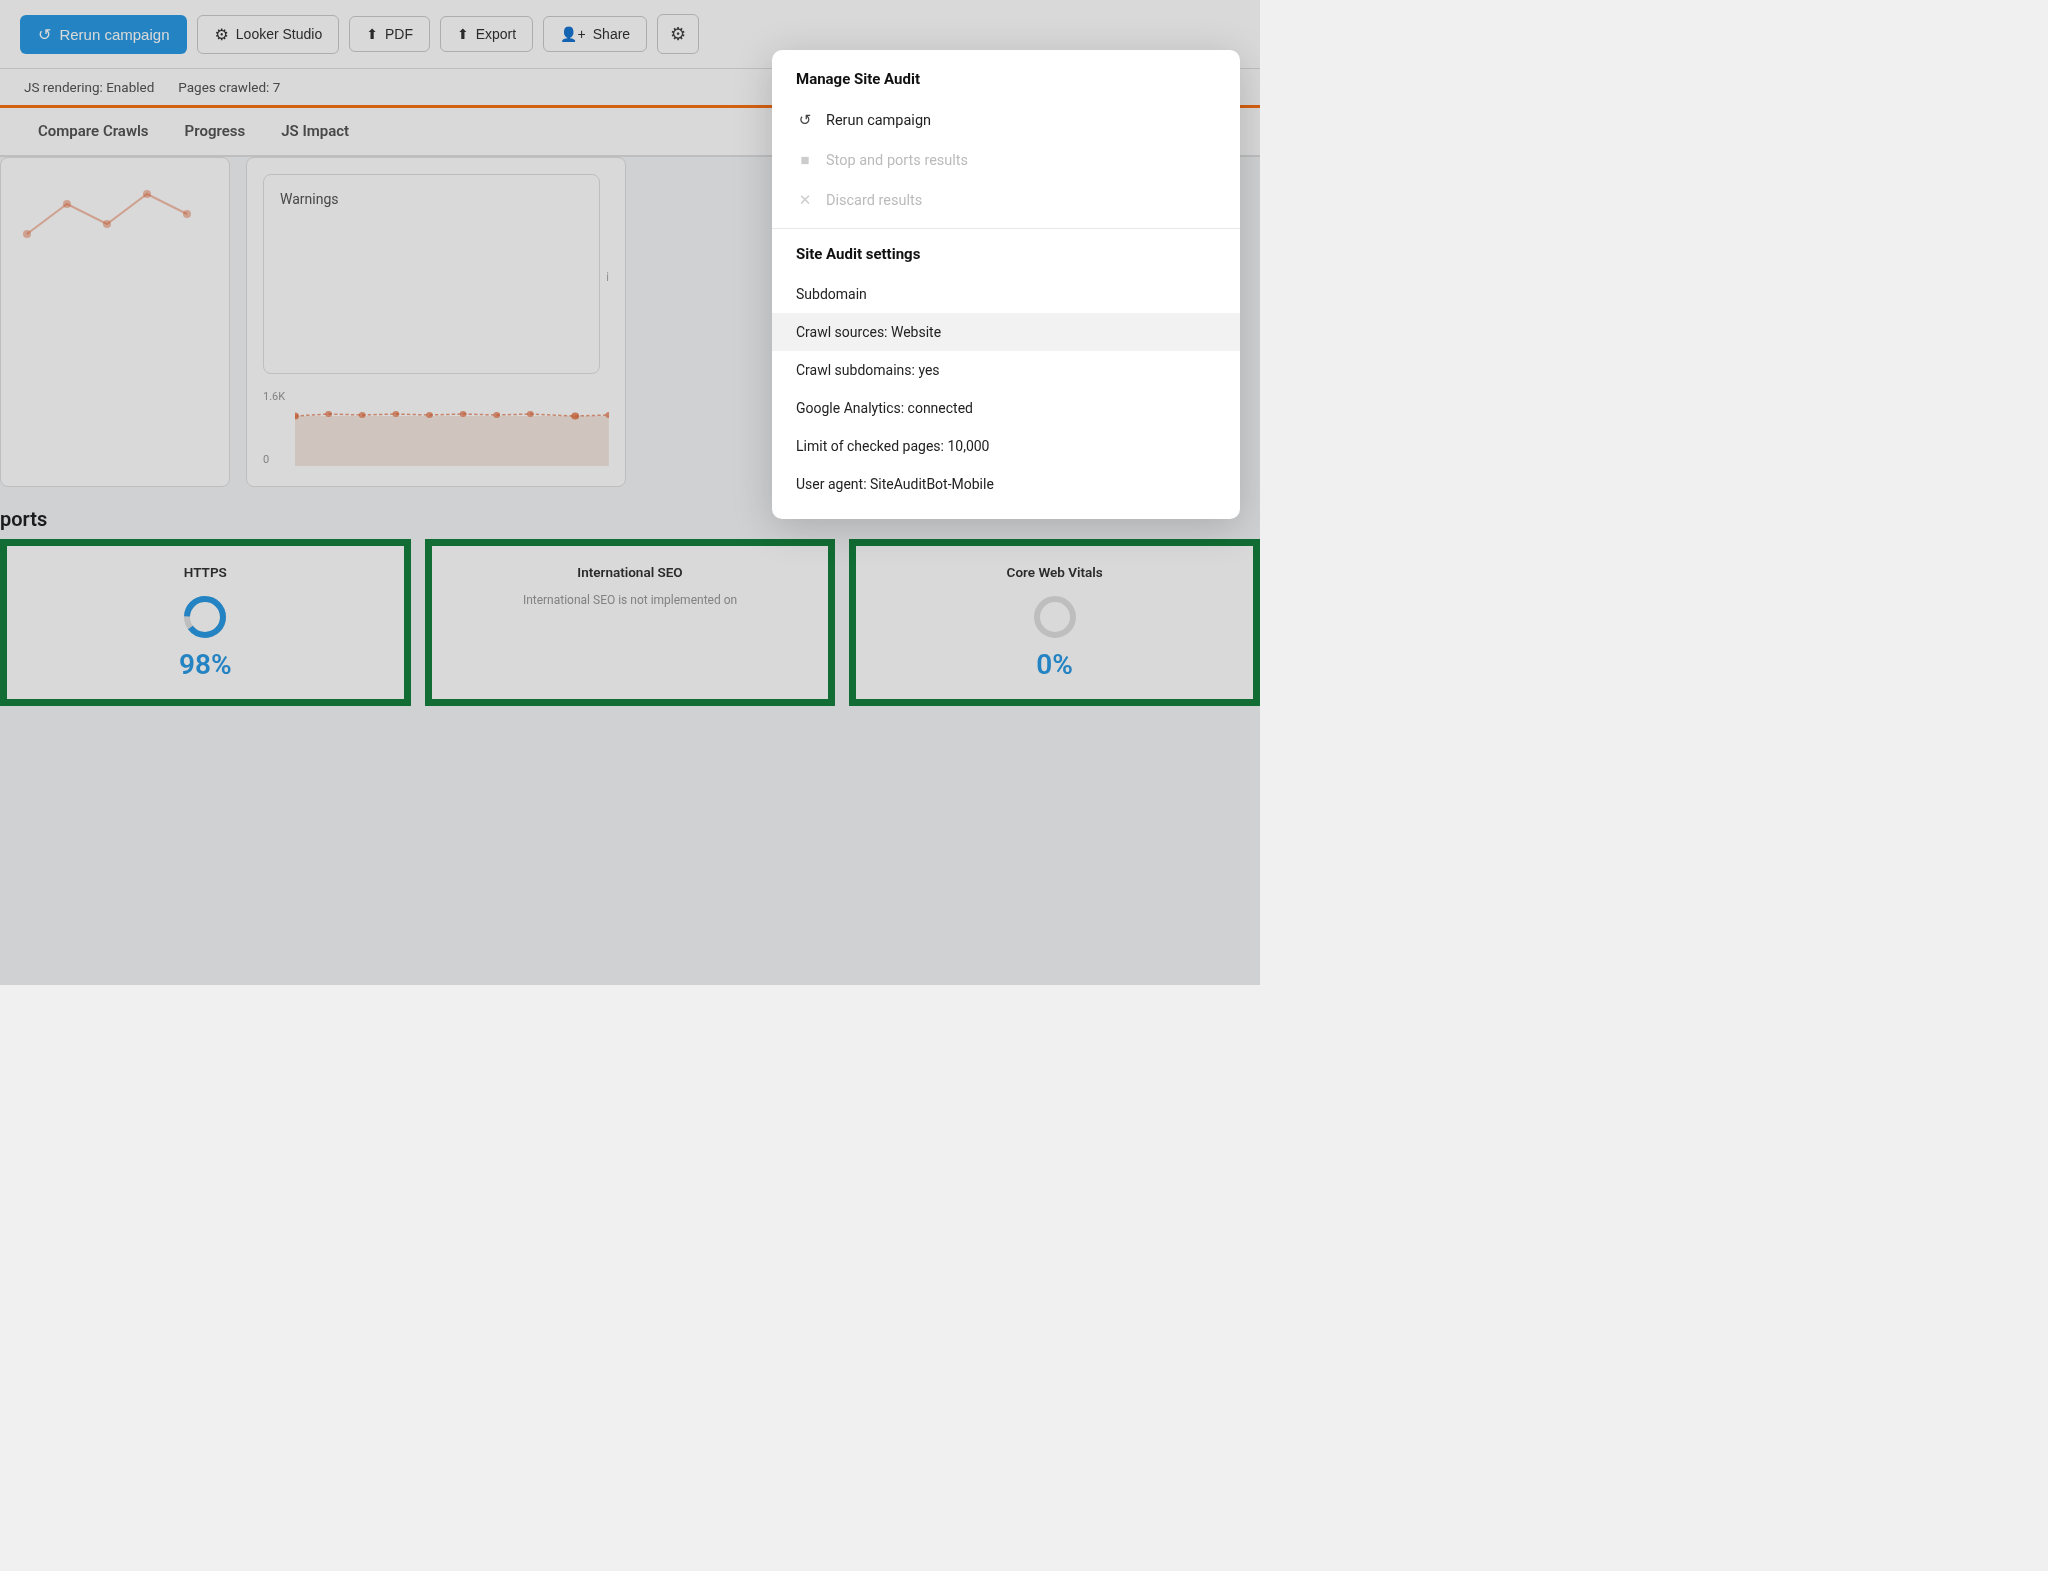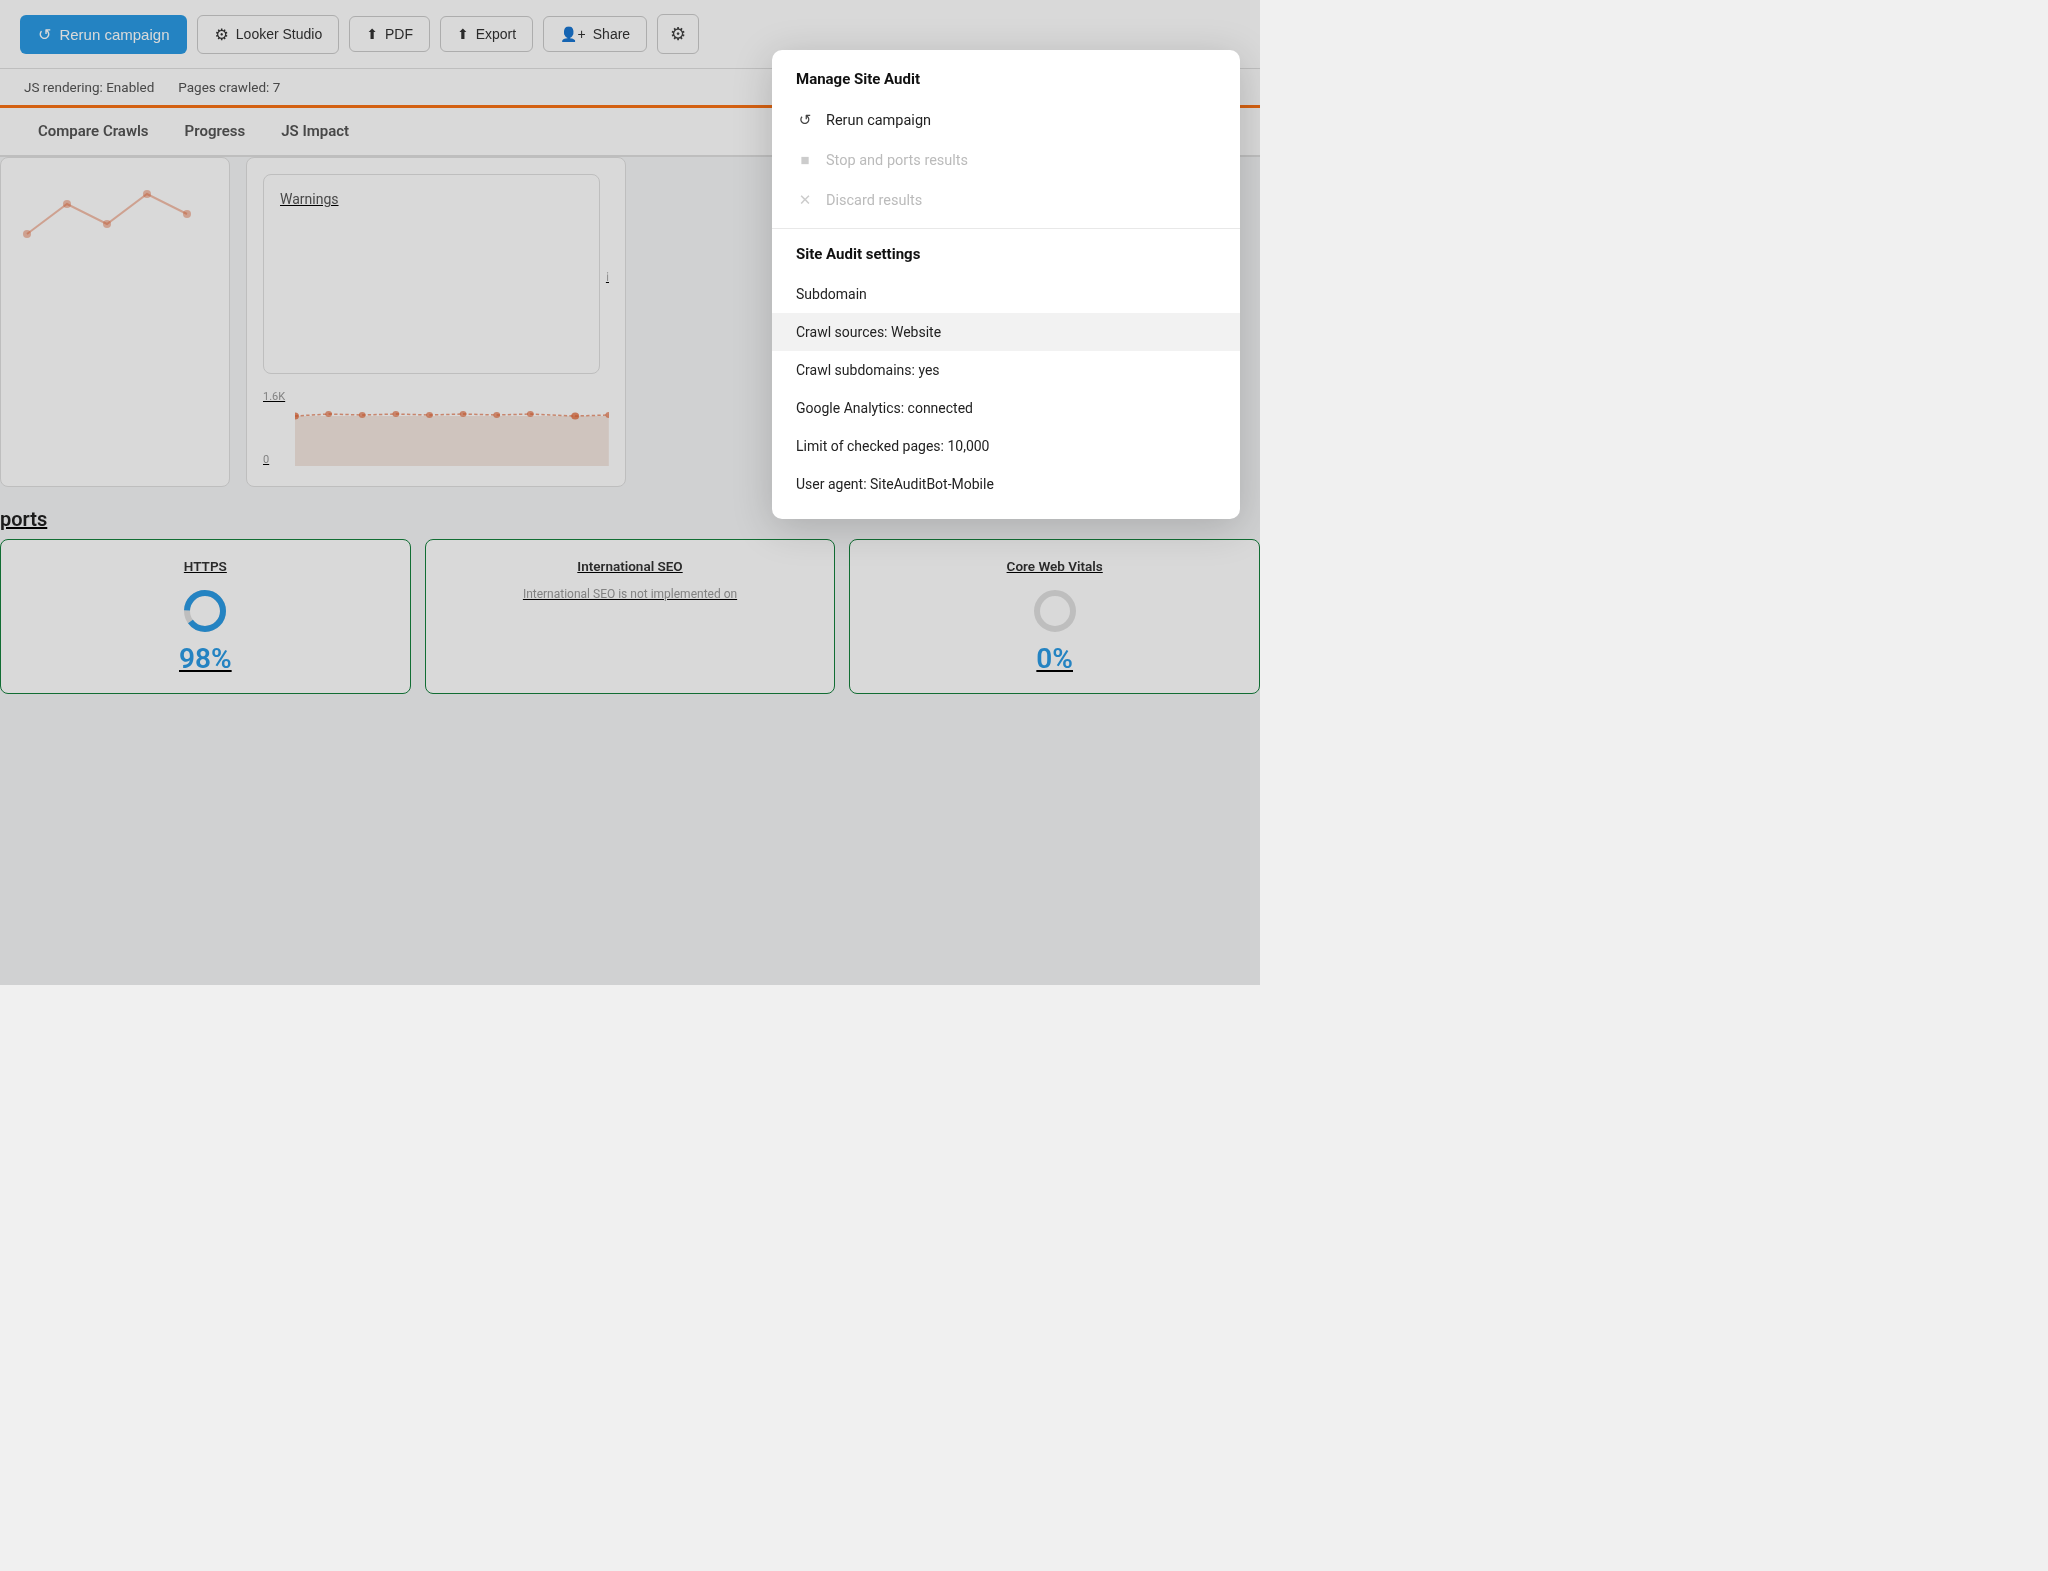--- a/index.html
+++ b/index.html
@@ -105,21 +105,20 @@
       cursor: pointer;
       border-bottom: 3px solid transparent;
       margin-bottom: -2px;
     }
 
     
     .main-content {
       display: flex;
       flex-direction: column;
       gap: 16px;
-      text-decoration: underline;
     }
 
     
     .cards-row {
       display: flex;
       gap: 16px;
     }
 
     .chart-card {
       background: #fff;
@@ -161,22 +160,22 @@
       padding: 4px 0 8px 0;
     }
 
     .report-cards-row {
       display: flex;
       gap: 14px;
     }
 
     .report-card {
       background: #fff;
-      border-radius: 8px;
-      border: 1px solid #15803d;
+      border-radius: 0;
+      border: 7px solid #15803d;
       padding: 18px;
       flex: 1;
       min-height: 120px;
     }
 
     .report-card .rc-title {
       font-size: 13.5px;
       font-weight: 600;
       color: #333;
       text-align: center;

